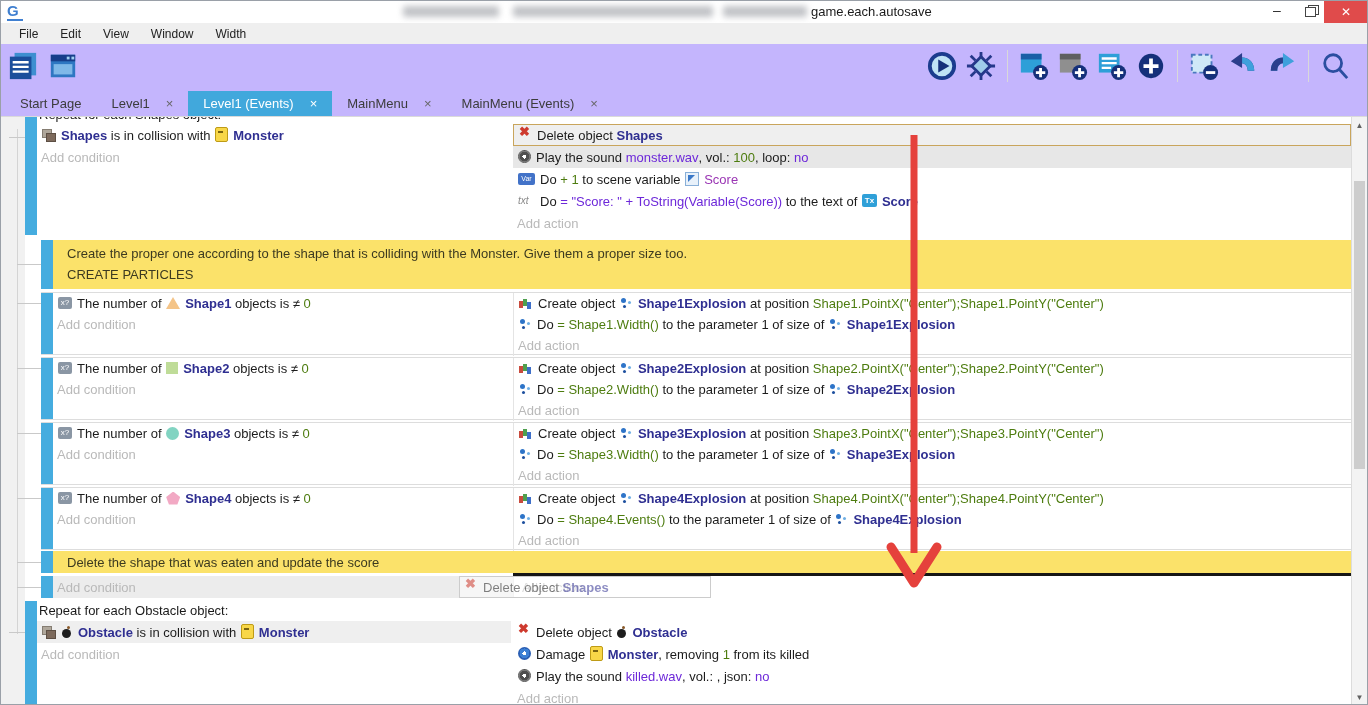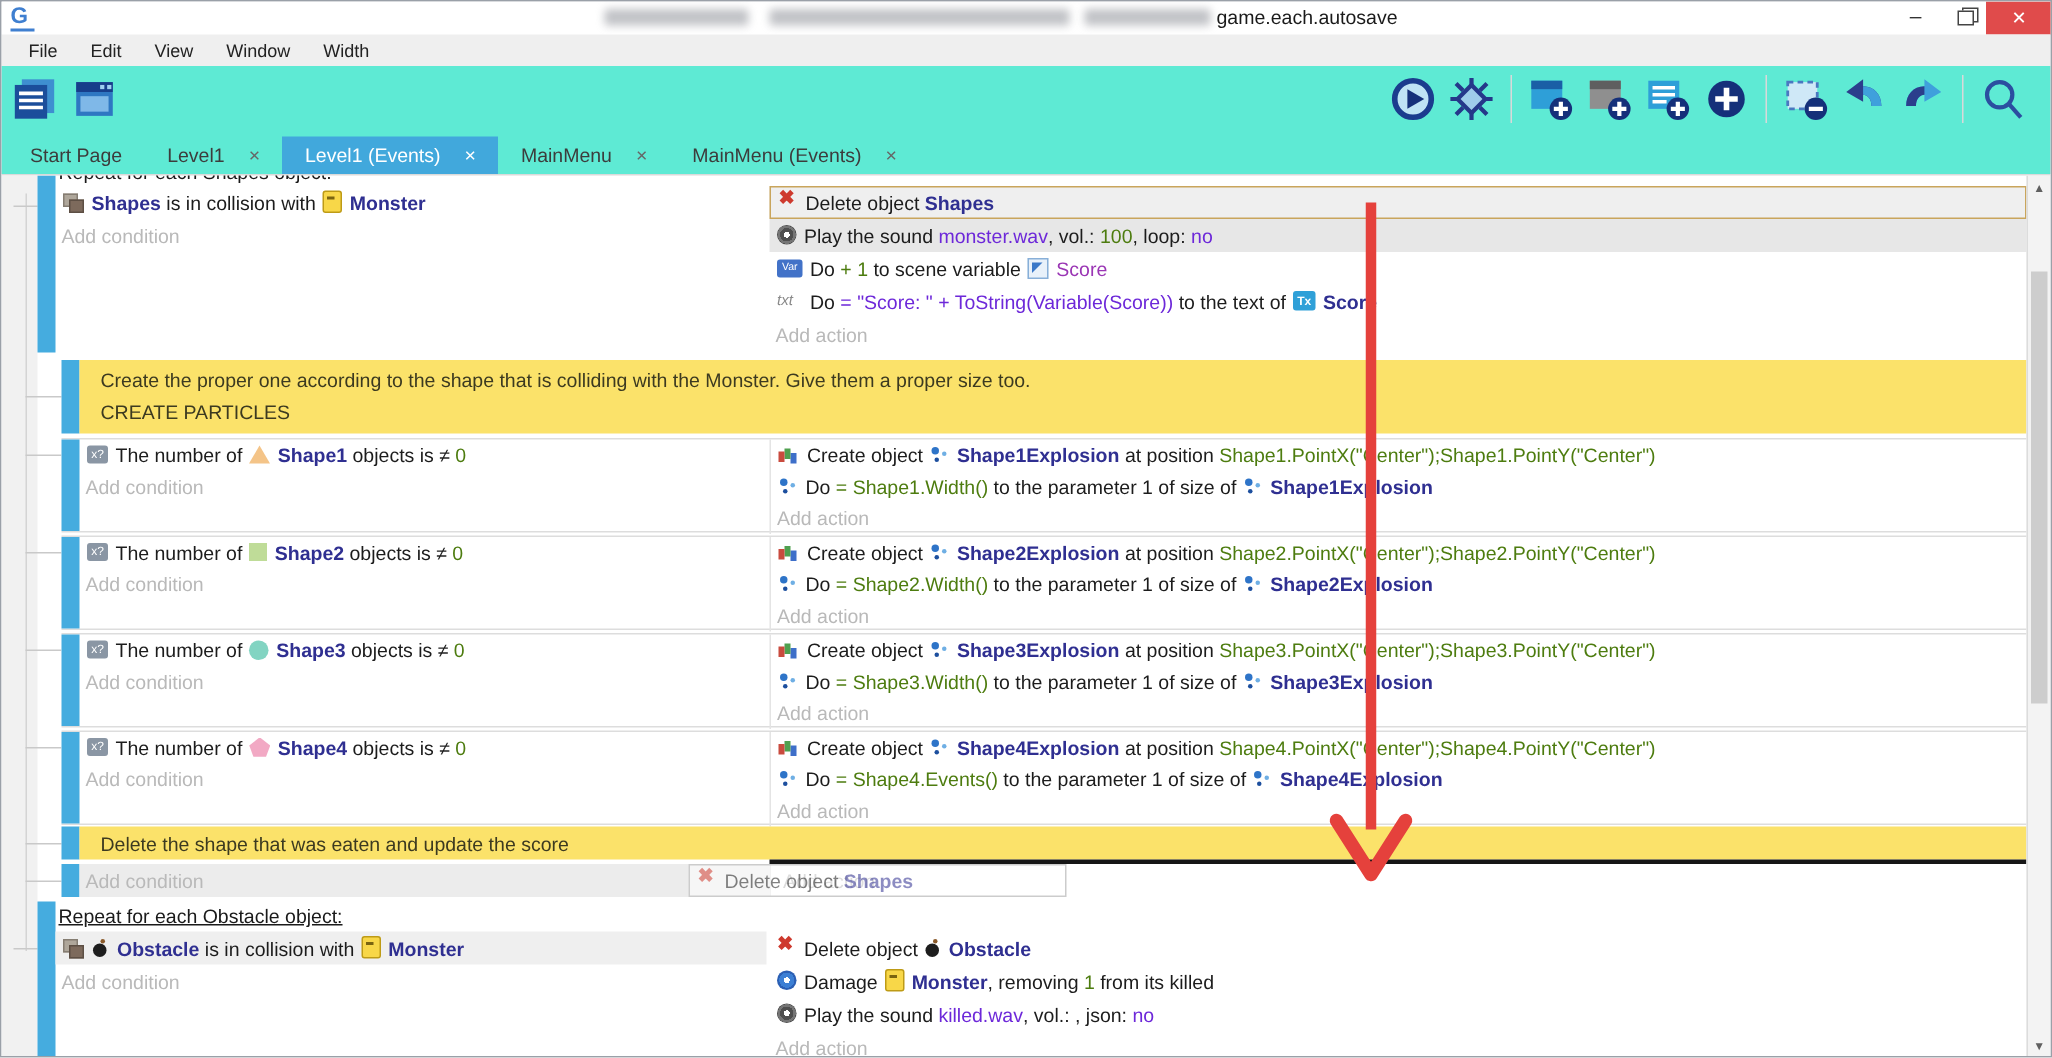--- a/index.html
+++ b/index.html
@@ -11,21 +11,21 @@
   .title-text{position:absolute;left:810px;top:3px;font-size:13px;color:#1a1a1a;}
   .wc-min{position:absolute;left:1262px;top:0;width:28px;height:22px;text-align:center;font-size:14px;color:#333;line-height:18px;}
   .wc-max{position:absolute;left:1294px;top:0;width:28px;height:22px;}
   .wc-max .sq{position:absolute;left:10px;top:6px;width:9px;height:8px;border:1px solid #444;background:#fff;}
   .wc-max .sq2{left:13px;top:4px;background:#fff;}
   .wc-close{position:absolute;left:1323px;top:0;width:44px;height:22px;background:#e04b4b;color:#fff;text-align:center;font-size:12px;line-height:22px;}
   
   .menubar{position:absolute;left:0;top:22px;width:100%;height:21px;background:#efefef;display:flex;align-items:center;padding-left:8px;box-sizing:border-box;gap:2px;}
   .menu-item{font-size:12px;color:#222;padding:2px 10px;}
   
-  .chrome{position:absolute;left:0;top:43px;width:100%;height:72px;background:#5eead4;}
+  .chrome{position:absolute;left:0;top:43px;width:100%;height:72px;background:#c4b5fd;}
   .toolbar{position:absolute;left:0;top:0;width:100%;height:47px;}
   .tb-left{position:absolute;left:6px;top:6px;display:flex;gap:8px;}
   .tb-right{position:absolute;right:16px;top:6px;display:flex;gap:7px;align-items:center;}
   .tb-btn{width:32px;height:32px;display:flex;align-items:center;justify-content:center;}
   .tb-btn svg{width:30px;height:30px;}
   .tb-sep{width:1px;height:32px;background:#d9d9d9;margin:0 3px;}
   
   .tabbar{position:absolute;left:0;top:47px;height:25px;display:flex;padding-left:4px;}
   .tab{display:flex;align-items:center;gap:16px;padding:0 15px;height:25px;font-size:13px;color:#3c3c3c;}
   .tab .x{font-size:13px;color:#666;}
@@ -462,21 +462,21 @@
       </div>
     </div>
     <div class="ghost">
       <div class="row">
           <span class="icon ic-delete"></span>
           <span class="seg seg-p">Delete object </span>
           <span class="seg seg-o">Shapes</span>
         </div>
     </div>
 
-    <div class="ev-header" style="left:38px;top:486px;text-decoration:underline;">Repeat for each Obstacle object:</div>
+    <div class="ev-header" style="left:38px;top:486px;">Repeat for each Obstacle object:</div>
     <div class="bar" style="left:24px;top:484px;height:104px;"></div>
     <div style="position:absolute;left:36px;top:504px;width:474px;">
       <div class="row" style="background:#efefef;">
           <span class="icon ic-collision"></span>
           <span class="icon ic-bomb"></span>
           <span class="seg seg-o">Obstacle</span>
           <span class="seg seg-p"> is in collision with </span>
           <span class="icon ic-monster"></span>
           <span class="seg seg-o">Monster</span>
         </div>

